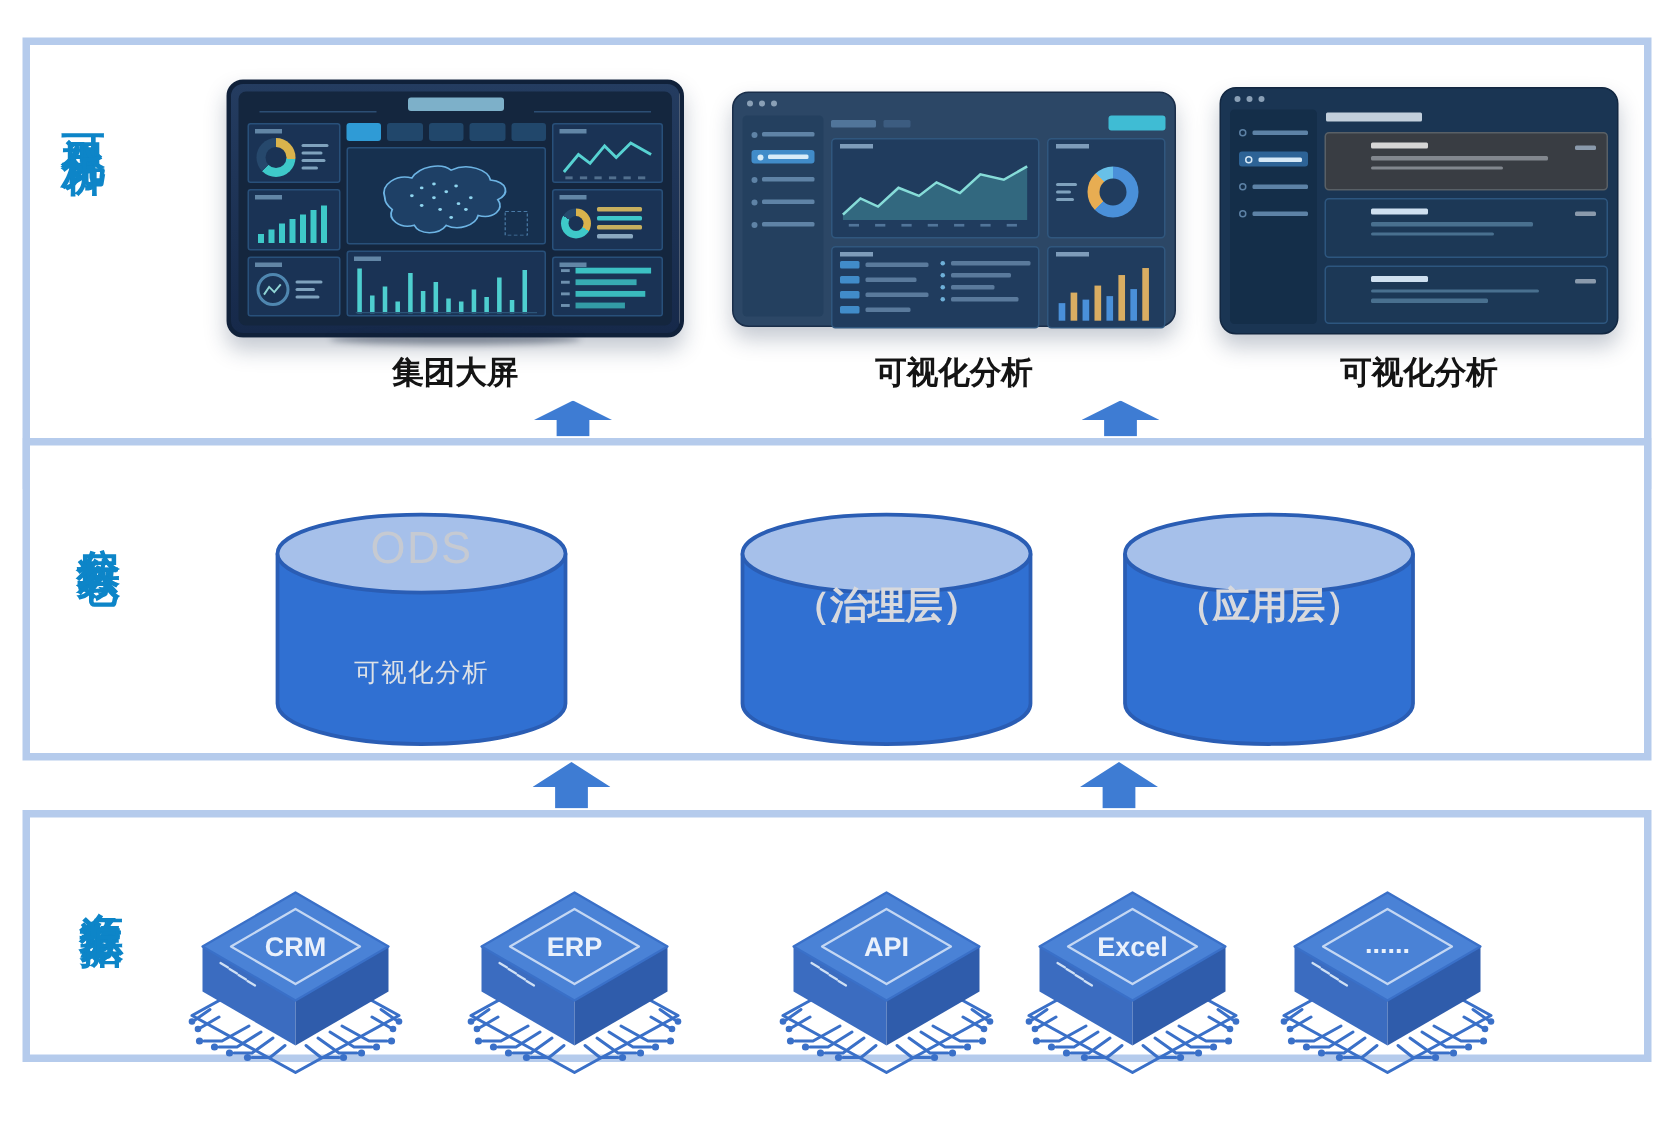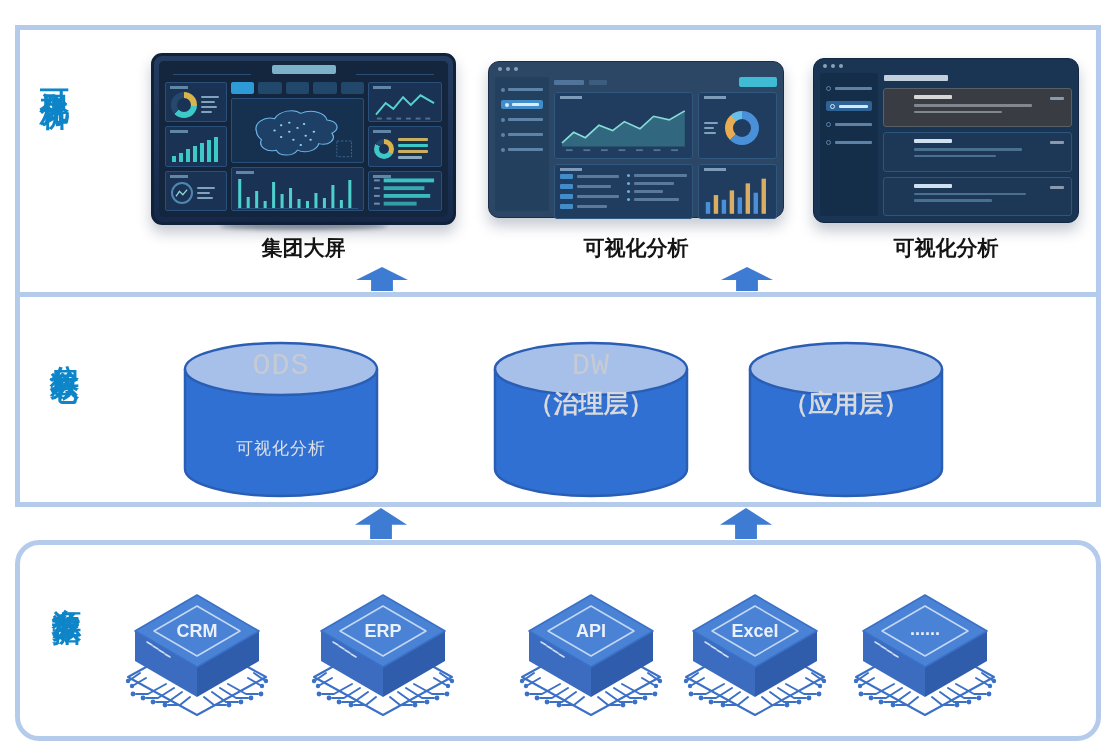--- a/index.html
+++ b/index.html
@@ -3,21 +3,21 @@
 <meta charset="utf-8">
 <style>
   html,body{margin:0;padding:0;background:#ffffff;}
   .page{position:relative;width:1118px;height:754px;background:#ffffff;overflow:hidden;
         font-family:"Liberation Sans","DejaVu Sans",sans-serif;}
 
   
   .layer-box{position:absolute;left:15px;width:1086px;border:5px solid #b5cbec;background:#ffffff;box-sizing:border-box;}
   #box-vis{top:13px;height:301px;margin-top:12px;}
   #box-dw{top:292px;height:215px;}
-  #box-src{top:540px;height:201px;border-radius:24px;}
+  #box-src{top:540px;height:168px;}
 
   .v-label{position:absolute;writing-mode:vertical-rl;text-orientation:upright;
            font-weight:bold;font-size:29px;letter-spacing:3px;color:#0d85c8;line-height:1;}
 
   
   .up-arrow{position:absolute;width:52px;background:#3e7cd3;
             clip-path:polygon(50% 0,100% 54%,71% 54%,71% 100%,29% 100%,29% 54%,0 54%);}
 
   
   .monitor{position:absolute;box-sizing:border-box;border-radius:11px;box-shadow:0 8px 14px rgba(25,45,75,.25);}
@@ -109,21 +109,21 @@
   .ac-title{width:38px;height:4px;border-radius:1px;margin-bottom:5px;}
   .ac1 .ac-title{background:#d6d6d6;} .ac2 .ac-title,.ac3 .ac-title{background:#cfe0f0;}
   .ac-line{height:2.5px;border-radius:1px;margin-bottom:4px;}
   .ac1 .ac-line{background:#82878e;} .ac2 .ac-line,.ac3 .ac-line{background:#49708f;}
   .ac-time{position:absolute;right:7px;top:8px;width:14px;height:3px;border-radius:1px;background:#8a9aac;}
 
   
   .cyl{position:absolute;top:44px;width:200px;height:158px;}
   .cyl svg{position:absolute;inset:0;width:100%;height:100%;}
   .cyl-txt{position:absolute;left:0;width:100%;text-align:center;}
-  .cyl-name{top:8px;font-size:30px;color:#c6cad2;letter-spacing:1px;font-family:Liberation Mono, monospace;}
+  .cyl-name{top:8px;font-size:30px;color:#c6cad2;letter-spacing:1px;}
   .cyl-alias{top:46px;font-size:25px;font-weight:bold;color:#d8d9dd;}
   .cyl-desc{top:96px;font-size:17px;color:#dde1e6;letter-spacing:1px;}
 
   
   .chip{position:absolute;top:40px;width:150px;height:132px;}
   .chip svg{width:100%;height:100%;display:block;}
   .chip-label{fill:#eaf1fb;font-size:18px;font-weight:bold;text-anchor:middle;
               font-family:"Liberation Sans","DejaVu Sans",sans-serif;}
 </style>
 </head>
@@ -507,21 +507,20 @@
       </svg>
       <div class="cyl-txt cyl-name">ODS</div>
       <div class="cyl-txt cyl-desc">可视化分析</div>
     </div>
 
     <div class="cyl" style="left:471px">
       <svg viewBox="0 0 200 158">
         <path d="M4,28 L4,128 A96,27 0 0 0 196,128 L196,28" fill="#3070d2" stroke="#2a5db4" stroke-width="2.5"></path>
         <ellipse cx="100" cy="28" rx="96" ry="26" fill="#a6c0ea" stroke="#2a5db4" stroke-width="2.5"></ellipse>
       </svg>
-      <div class="cyl-txt cyl-name">DW</div>
       <div class="cyl-txt cyl-alias">（治理层）</div>
     </div>
 
     <div class="cyl" style="left:726px">
       <svg viewBox="0 0 200 158">
         <path d="M4,28 L4,128 A96,27 0 0 0 196,128 L196,28" fill="#3070d2" stroke="#2a5db4" stroke-width="2.5"></path>
         <ellipse cx="100" cy="28" rx="96" ry="26" fill="#a6c0ea" stroke="#2a5db4" stroke-width="2.5"></ellipse>
       </svg>
       <div class="cyl-txt cyl-alias">（应用层）</div>
     </div>

